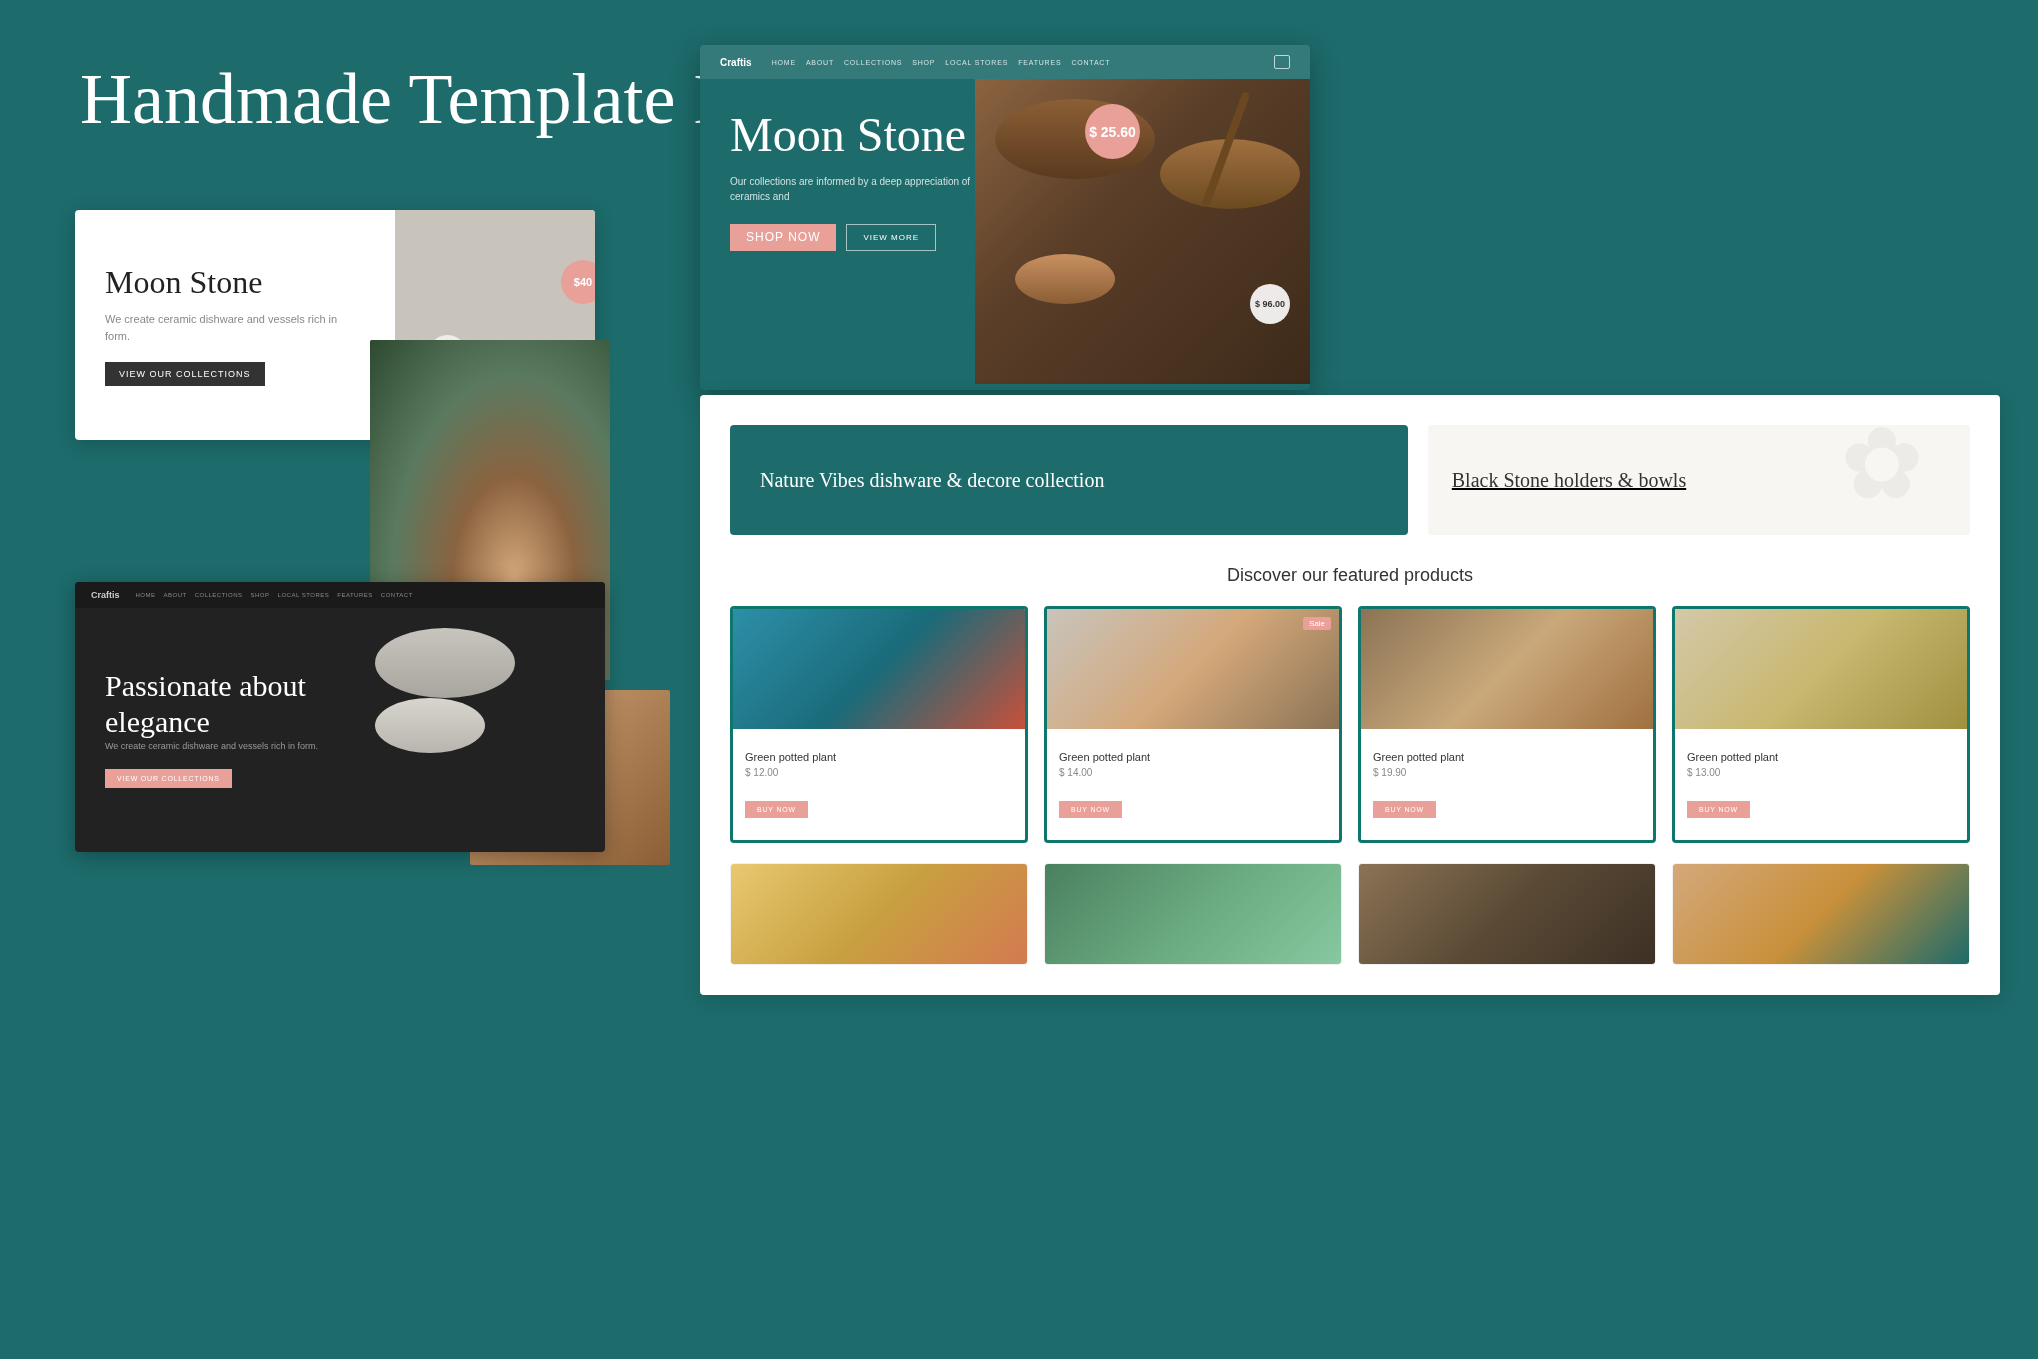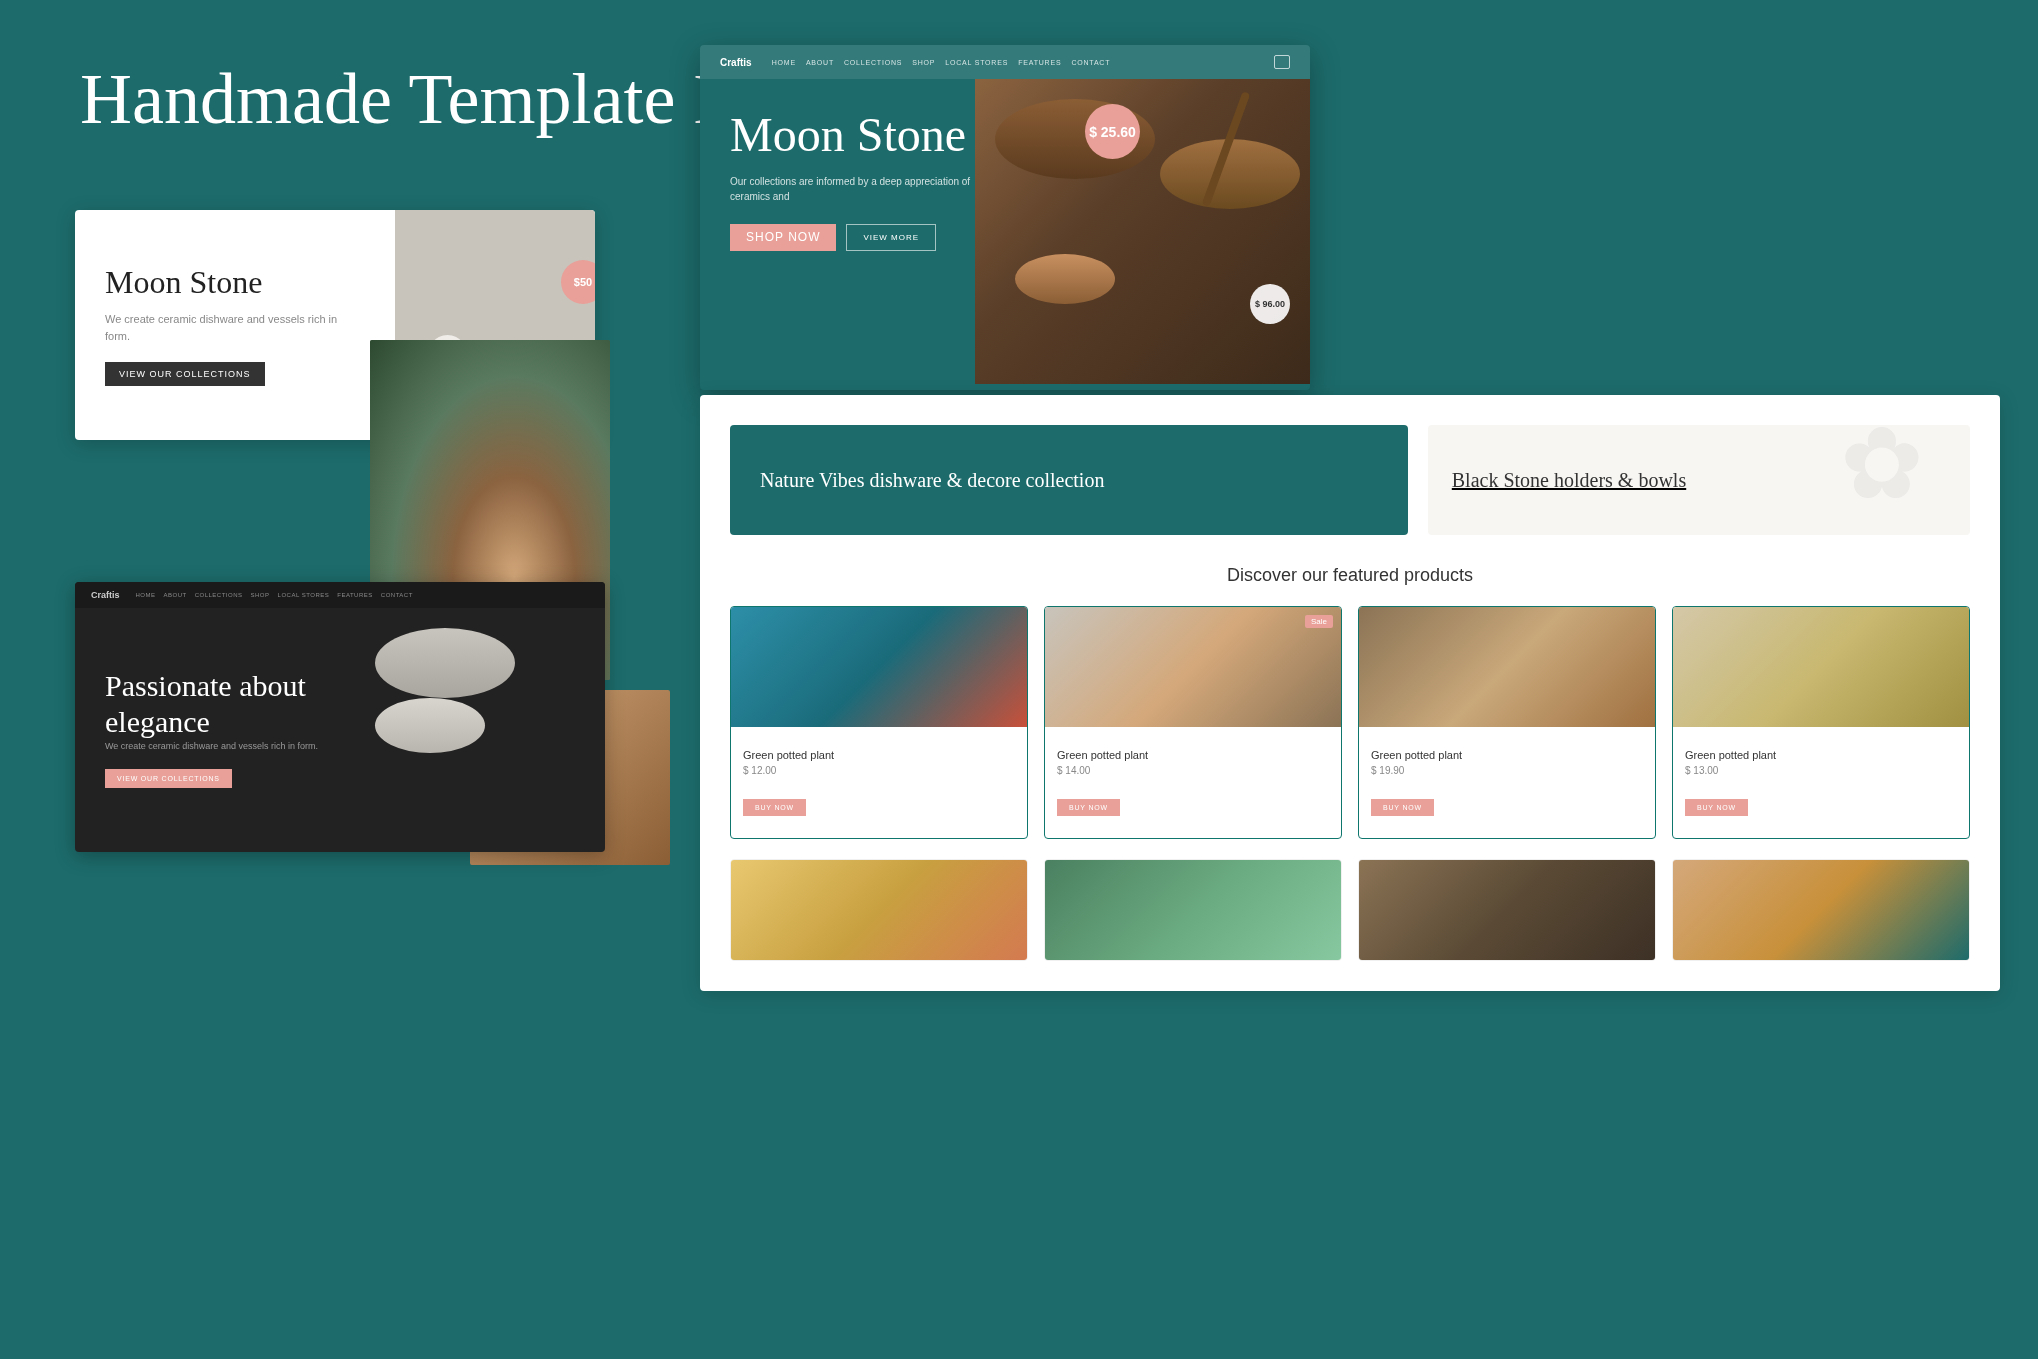--- a/index.html
+++ b/index.html
@@ -524,21 +524,21 @@
     }
 
     .products-grid {
       display: grid;
       grid-template-columns: repeat(4, 1fr);
       gap: 16px;
       padding: 0 30px 20px;
     }
     .product-card {
       background: #fff;
-      border: 1px solid #0f766e;
+      border: 3px solid #0f766e;
       border-radius: 4px;
       overflow: hidden;
     }
     .product-img {
       width: 100%;
       height: 120px;
       position: relative;
       overflow: hidden;
     }
     .product-img-bg1 { background: linear-gradient(135deg, #2d8fa8 0%, #1a6b7a 50%, #c8503a 100%); }
@@ -617,21 +617,21 @@
 <div class="card-moonstone">
   <div class="card-moonstone-text">
     <h2>Moon Stone</h2>
     <p>We create ceramic dishware and vessels rich in form.</p>
     <div class="btn-dark">VIEW OUR COLLECTIONS</div>
   </div>
   <div class="card-moonstone-image">
     <div class="vase1"></div>
     <div class="vase2"></div>
     <div class="vase3"></div>
-    <div class="price-bubble-small">$50</div>
+    <div class="price-bubble-small">$40</div>
   </div>
 </div>
 
 <div class="pottery-cluster">
   <div class="pottery-img-large">
     <div class="pottery-hands"></div>
   </div>
   <div class="pottery-img-small">
     <div class="pottery-pattern"></div>
   </div>

